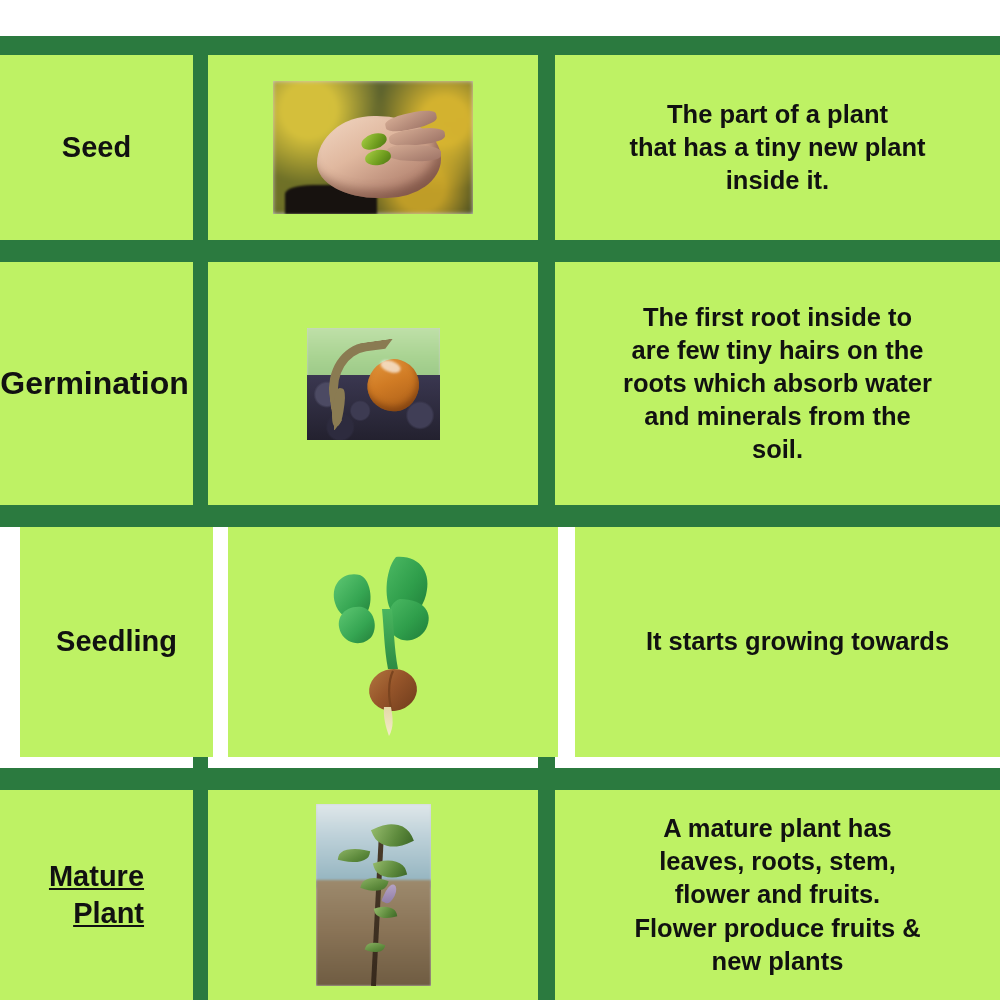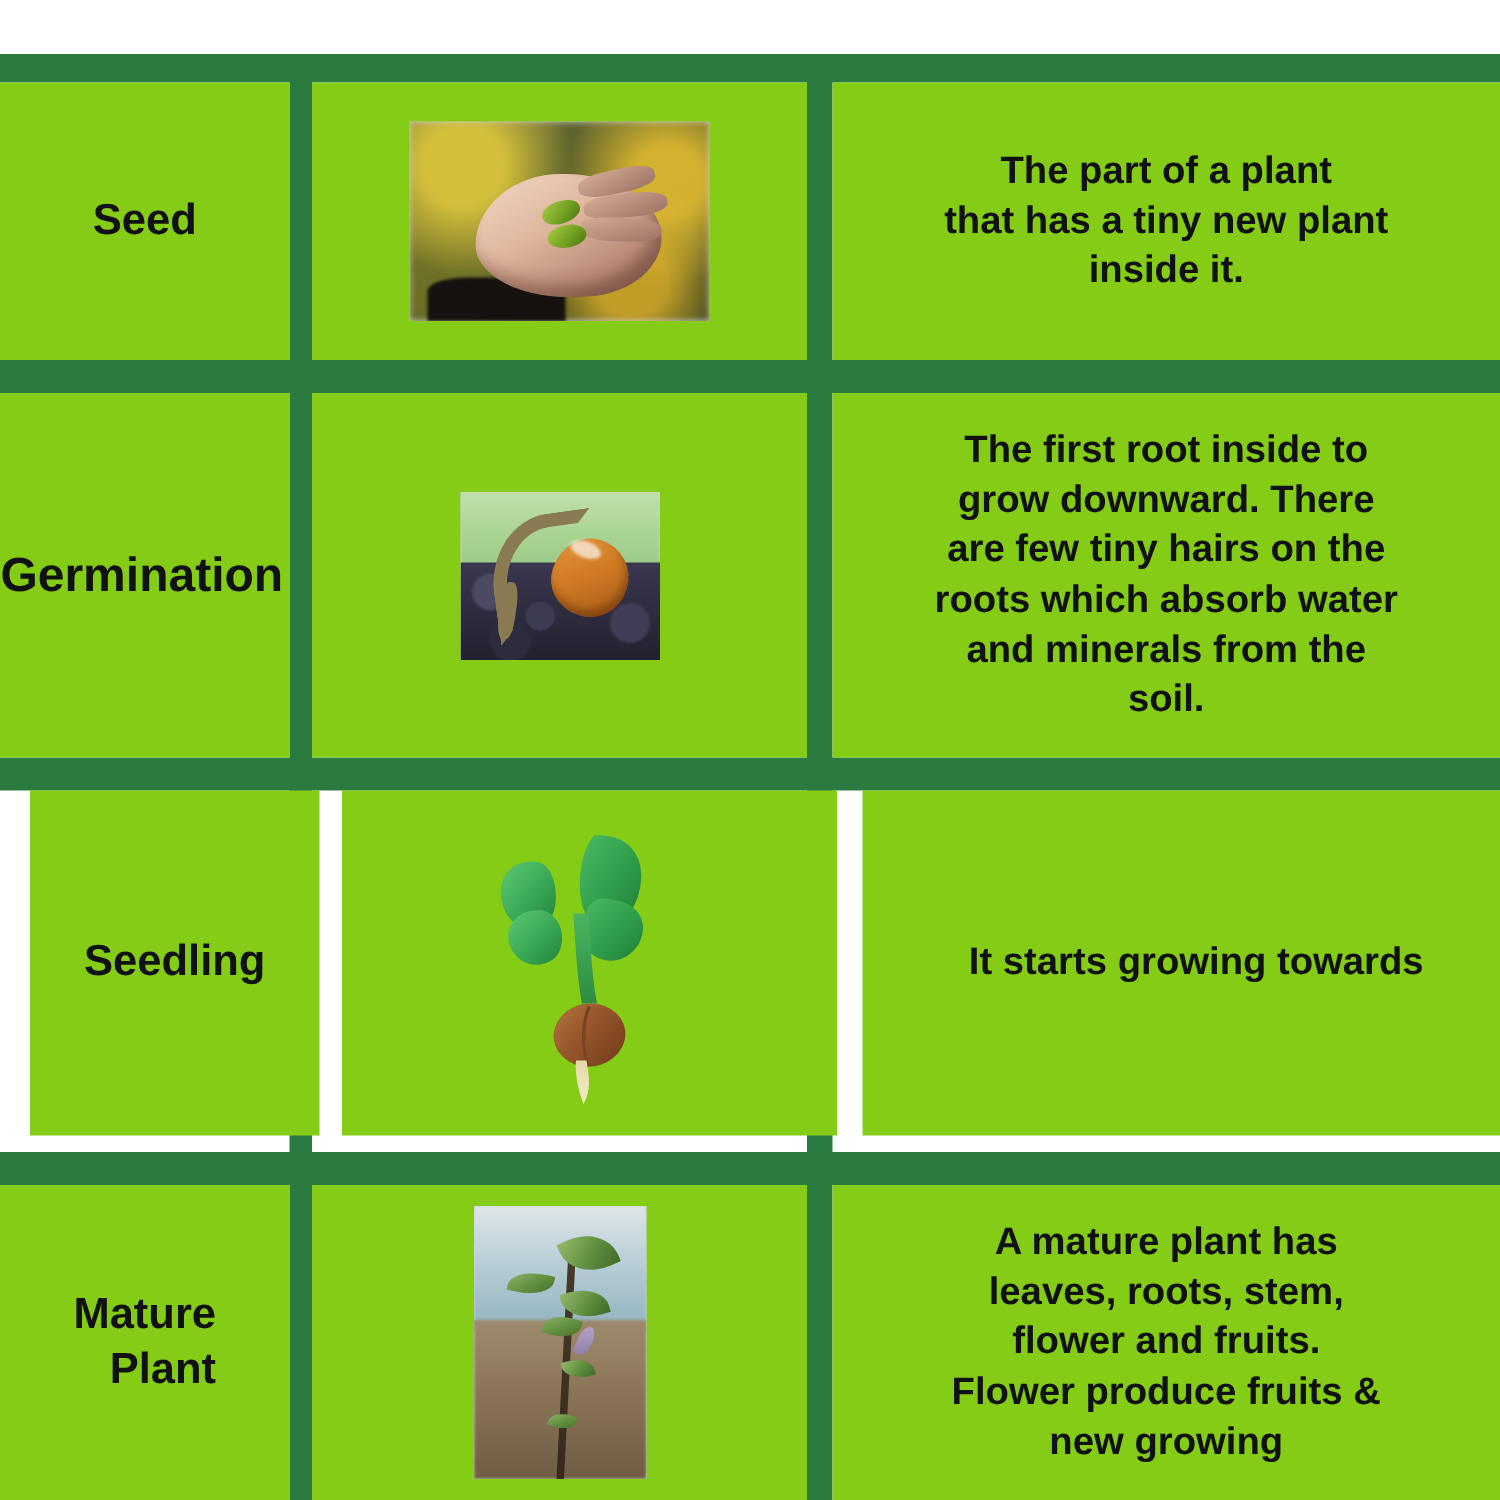--- a/index.html
+++ b/index.html
@@ -51,21 +51,21 @@
   }
   .row.r1 { top: 55px;  height: 185px; }
   .row.r2 { top: 262px; height: 243px; }
   .row.r3 { top: 527px; height: 230px; margin-left: 20px; }
   .row.r4 { top: 790px; height: 210px; }
 
   .cell {
     display: flex;
     align-items: center;
     justify-content: center;
-    background: #84cc16;
+    background: #bef264;
     box-sizing: border-box;
     overflow: visible;
   }
   .cell.label  { width: 193px; }
   .cell.spacer { width: 15px;  background: transparent; }
   .cell.image  { width: 330px; }
   .cell.spacer2{ width: 17px;  background: transparent; }
   .cell.desc   { width: 445px; }
 
   .stage-label {
@@ -75,20 +75,21 @@
     text-align: right;
     line-height: 1.28;
     white-space: nowrap;
   }
   .stage-label.wide {
     font-size: 32px;
     margin-left: -4px;
   }
   .stage-label.two-line {
     white-space: normal;
+    text-decoration: underline;
   }
 
   .desc-text {
     font-weight: bold;
     font-size: 25.5px;
     color: #111111;
     text-align: center;
     line-height: 1.30;
     padding: 0 6px;
   }
@@ -306,21 +307,20 @@
         <div class="germ-root"></div>
         <div class="germ-root2"></div>
         <div class="germ-seed"></div>
         <div class="germ-shine"></div>
       </div>
     </div>
     <div class="cell spacer2"></div>
     <div class="cell desc">
       <div class="desc-text">
         <div>The first root inside to</div>
-        <div>grow downward. There</div>
         <div>are few tiny hairs on the</div>
         <div>roots which absorb water</div>
         <div>and minerals from the</div>
         <div>soil.</div>
       </div>
     </div>
   </div>
 
   <div class="row r3">
     <div class="cell label">
@@ -403,18 +403,18 @@
         <div class="mbud"></div>
       </div>
     </div>
     <div class="cell spacer2"></div>
     <div class="cell desc">
       <div class="desc-text">
         <div>A mature plant has</div>
         <div>leaves, roots, stem,</div>
         <div>flower and fruits.</div>
         <div>Flower produce fruits &amp;</div>
-        <div>new growing</div>
+        <div>new plants</div>
       </div>
     </div>
   </div>
 
 </div>
 
 </body></html>

